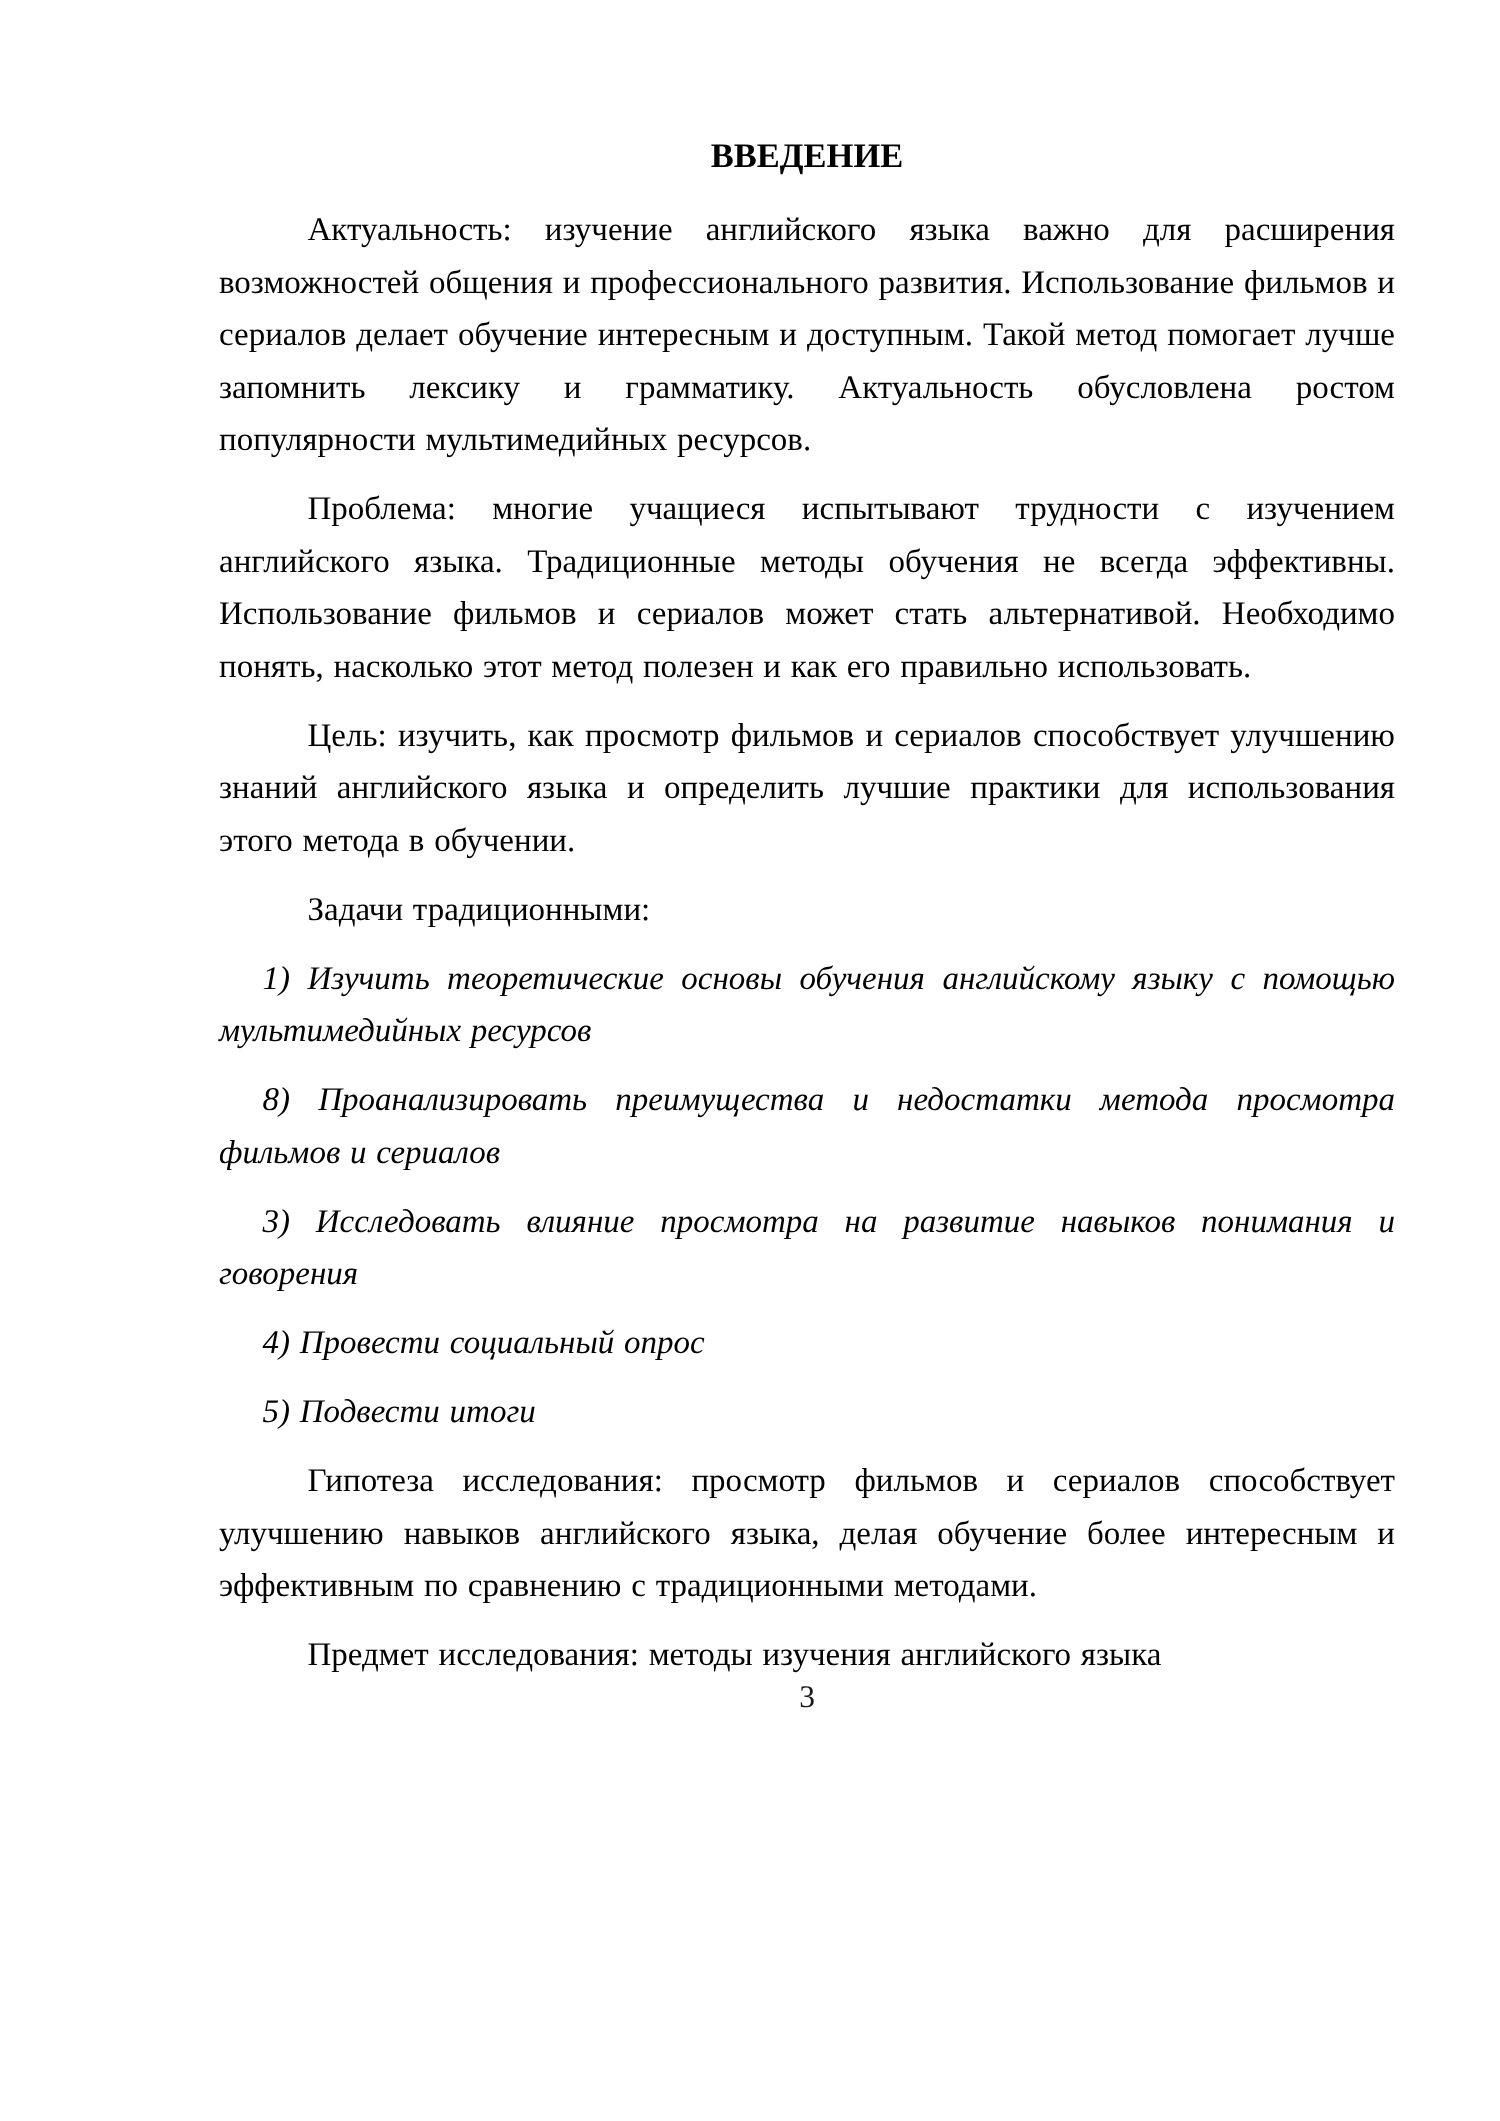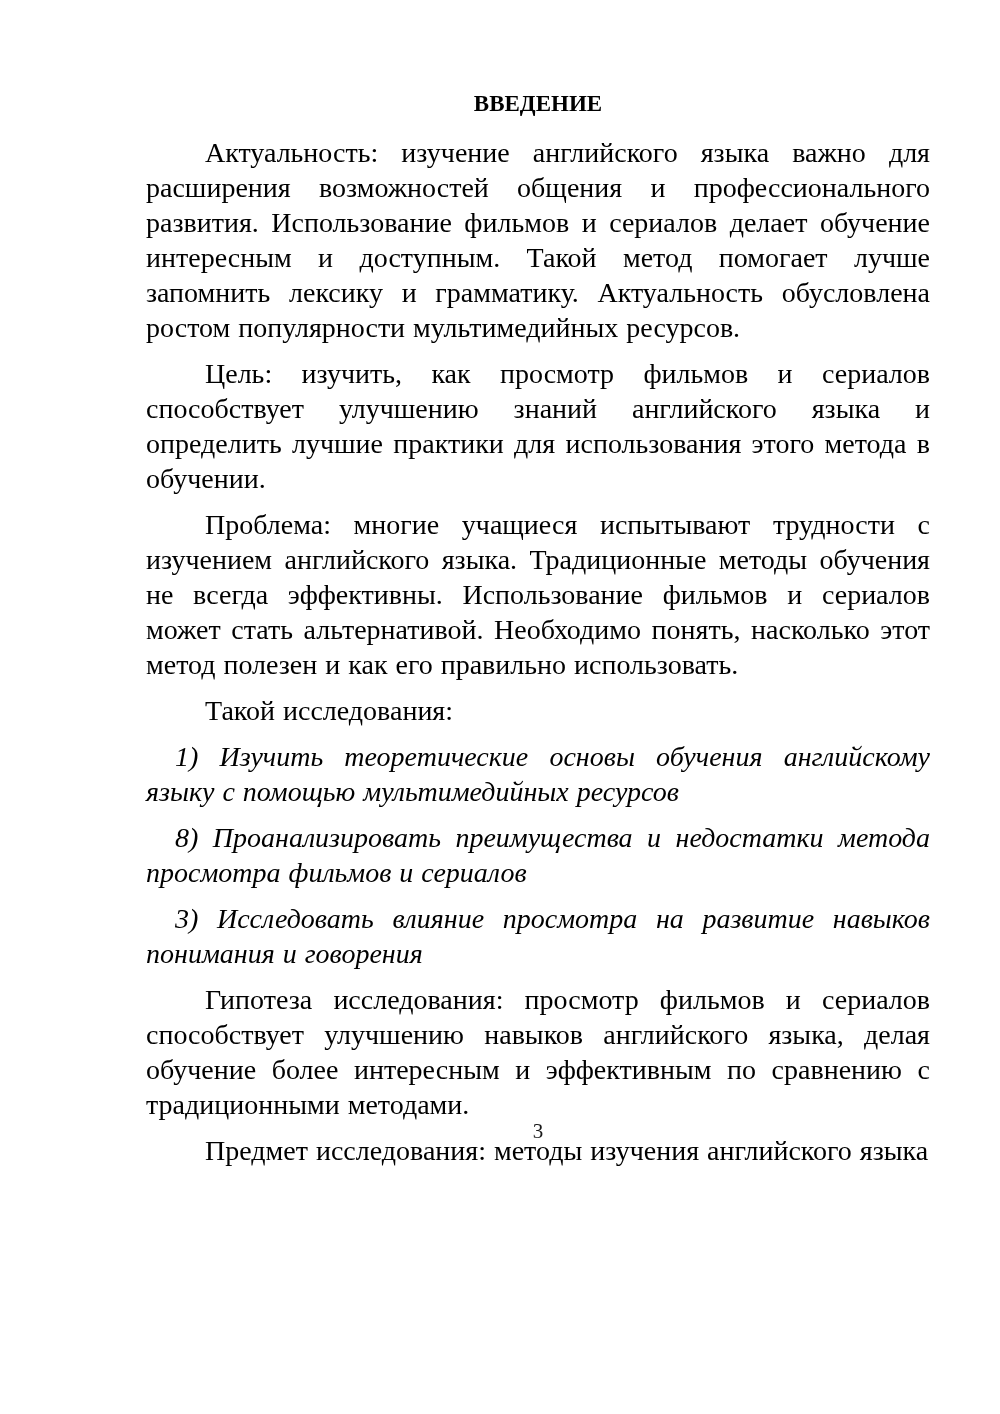--- a/index.html
+++ b/index.html
@@ -20,21 +20,21 @@
   }
   .doc-title {
     margin: 0 0 14px 0;
     font-size: 23px;
     line-height: 35px;
     font-weight: bold;
     text-align: center;
   }
   .para {
     margin: 0 0 11px 0;
-    font-size: 28px;
+    font-size: 22px;
     line-height: 35px;
     text-align: justify;
     text-indent: 59px;
     word-spacing: 1px;
   }
   .para.list-item {
     text-indent: 29px;
     font-style: italic;
   }
   .page-number {
@@ -49,33 +49,35 @@
 </style>
 </head>
 <body>
 
 <div class="page">
 
   <h1 class="doc-title">ВВЕДЕНИЕ</h1>
 
   <p class="para">Актуальность: изучение английского языка важно для расширения возможностей общения и профессионального развития. Использование фильмов и сериалов делает обучение интересным и доступным. Такой метод помогает лучше запомнить лексику и грамматику. Актуальность обусловлена ростом популярности мультимедийных ресурсов.</p>
 
+  <p class="para">Проблема: многие учащиеся испытывают трудности с изучением английского языка. Традиционные методы обучения не всегда эффективны. Использование фильмов и сериалов может стать альтернативой. Необходимо понять, насколько этот метод полезен и как его правильно использовать.</p>
+
   <p class="para">Цель: изучить, как просмотр фильмов и сериалов способствует улучшению знаний английского языка и определить лучшие практики для использования этого метода в обучении.</p>
 
-  <p class="para">Проблема: многие учащиеся испытывают трудности с изучением английского языка. Традиционные методы обучения не всегда эффективны. Использование фильмов и сериалов может стать альтернативой. Необходимо понять, насколько этот метод полезен и как его правильно использовать.</p>
-
-  <p class="para">Такой исследования:</p>
+  <p class="para">Задачи традиционными:</p>
 
   <p class="para list-item">1) Изучить теоретические основы обучения английскому языку с помощью мультимедийных ресурсов</p>
 
   <p class="para list-item">8) Проанализировать преимущества и недостатки метода просмотра фильмов и сериалов</p>
 
   <p class="para list-item">3) Исследовать влияние просмотра на развитие навыков понимания и говорения</p>
 
+  <p class="para list-item">4) Провести социальный опрос</p>
 
+  <p class="para list-item">5) Подвести итоги</p>
 
 
   <p class="para">Гипотеза исследования: просмотр фильмов и сериалов способствует улучшению навыков английского языка, делая обучение более интересным и эффективным по сравнению с традиционными методами.</p>
 
   <p class="para">Предмет исследования: методы изучения английского языка</p>
 
 
   <div class="page-number">3</div>
 
 </div>

